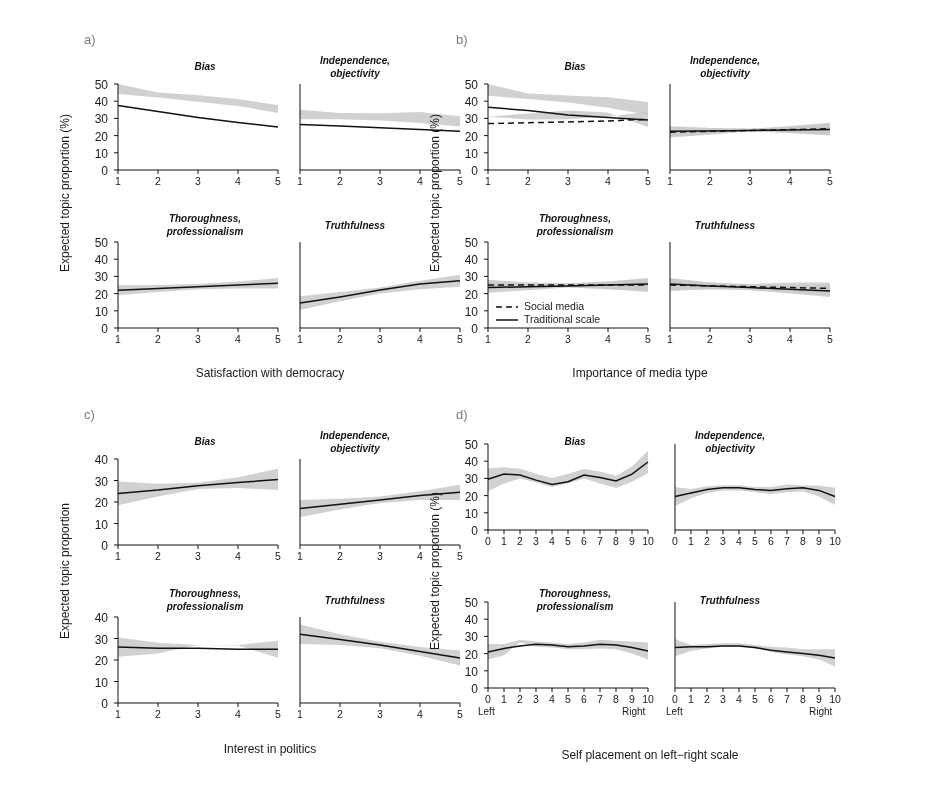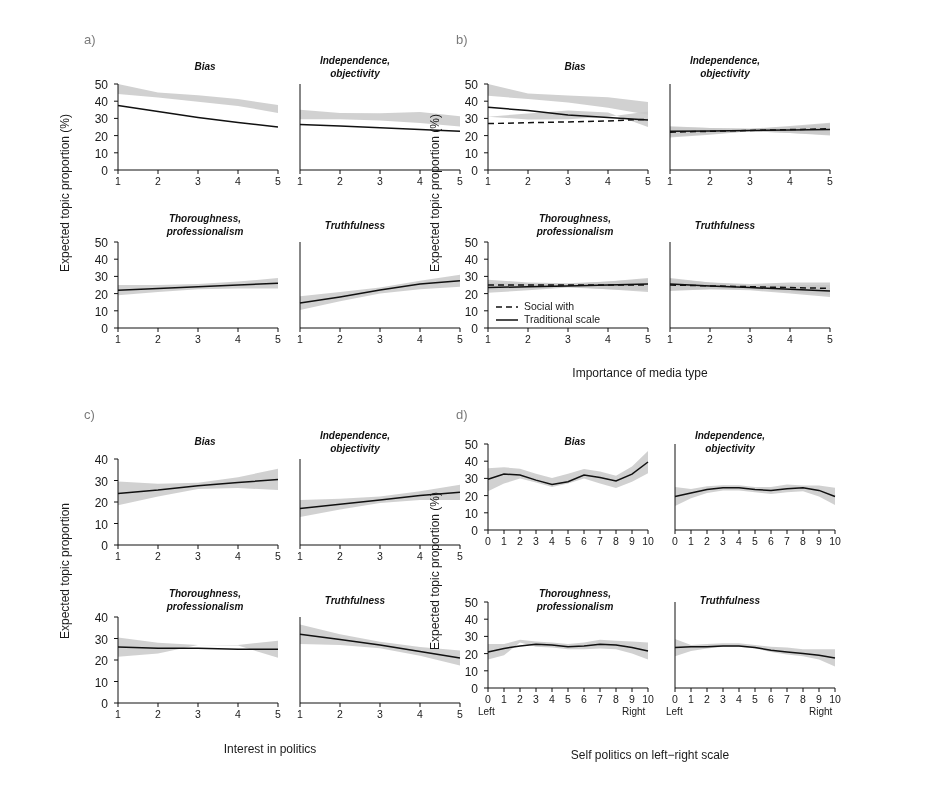--- a/index.html
+++ b/index.html
@@ -90,20 +90,21 @@
   .tickmark { stroke: #111111; stroke-width: 1; }
 </style>
 </head>
 <body>
 
 <div id="figure">
 
   <div class="panel" style="left:0px; top:0px; width:470px; height:394px;">
     <div class="panel-letter" style="left:84px; top:32px;">a)</div>
     <div class="axis-title-y" style="left:-50px; top:186px; width:230px;">Expected topic proportion (%)</div>
+    <div class="axis-title-x" style="left:130px; top:366px; width:280px;">Satisfaction with democracy</div>
 
     <div class="facet-title" style="left:150px;top:60px;width:110px;">Bias</div>
     <div class="facet-title" style="left:290px;top:54px;width:130px;">Independence,<br>objectivity</div>
     <div class="facet-title" style="left:140px;top:212px;width:130px;">Thoroughness,<br>professionalism</div>
     <div class="facet-title" style="left:300px;top:219px;width:110px;">Truthfulness</div>
 
     <svg width="470" height="394" style="position:absolute;left:0;top:0;">
 
       <g>
         <path class="ribbon" d="M118,94.1 L158,97.4 L198,101.7 L238,106.0 L278,112.9 L278,105.1 L238,99.1 L198,95.2 L158,92.6 L118,84.1 Z"></path>
@@ -290,21 +291,21 @@
           <line x1="360" y1="328" x2="360" y2="332"></line>
         </g>
       </g>
 
       <g>
         <line x1="26" y1="307" x2="48" y2="307" class="meanline-dashed"></line>
         <line x1="26" y1="320" x2="48" y2="320" class="meanline"></line>
       </g>
     </svg>
 
-    <div class="legend-text" style="left:54px;top:300px;">Social with</div>
+    <div class="legend-text" style="left:54px;top:300px;">Social media</div>
     <div class="legend-text" style="left:54px;top:313px;">Traditional scale</div>
 
     <div class="tick-label-y" style="left:-22px;top:78px;width:30px;">50</div>
     <div class="tick-label-y" style="left:-22px;top:95px;width:30px;">40</div>
     <div class="tick-label-y" style="left:-22px;top:112px;width:30px;">30</div>
     <div class="tick-label-y" style="left:-22px;top:130px;width:30px;">20</div>
     <div class="tick-label-y" style="left:-22px;top:147px;width:30px;">10</div>
     <div class="tick-label-y" style="left:-22px;top:164px;width:30px;">0</div>
 
     <div class="tick-label-y" style="left:-22px;top:236px;width:30px;">50</div>
@@ -443,21 +444,21 @@
     <div class="tick-label-x" style="left:292px;top:314px;width:16px;">1</div>
     <div class="tick-label-x" style="left:332px;top:314px;width:16px;">2</div>
     <div class="tick-label-x" style="left:372px;top:314px;width:16px;">3</div>
     <div class="tick-label-x" style="left:412px;top:314px;width:16px;">4</div>
     <div class="tick-label-x" style="left:452px;top:314px;width:16px;">5</div>
   </div>
 
   <div class="panel" style="left:470px; top:394px; width:475px; height:395px;">
     <div class="panel-letter" style="left:-14px; top:13px;">d)</div>
     <div class="axis-title-y" style="left:-150px; top:170px; width:230px;">Expected topic proportion (%)</div>
-    <div class="axis-title-x" style="left:30px; top:354px; width:300px;">Self politics on left−right scale</div>
+    <div class="axis-title-x" style="left:30px; top:354px; width:300px;">Self placement on left−right scale</div>
 
     <div class="facet-title" style="left:50px;top:41px;width:110px;">Bias</div>
     <div class="facet-title" style="left:195px;top:35px;width:130px;">Independence,<br>objectivity</div>
     <div class="facet-title" style="left:40px;top:193px;width:130px;">Thoroughness,<br>professionalism</div>
     <div class="facet-title" style="left:205px;top:200px;width:110px;">Truthfulness</div>
 
     <svg width="475" height="395" style="position:absolute;left:0;top:0;">
 
       <g>
         <path class="ribbon" d="M18,97.3 L34,89.6 L50,84.4 L66,88.6 L82,93.0 L98,89.6 L114,84.4 L130,89.6 L146,93.9 L162,87.8 L178,79.2

